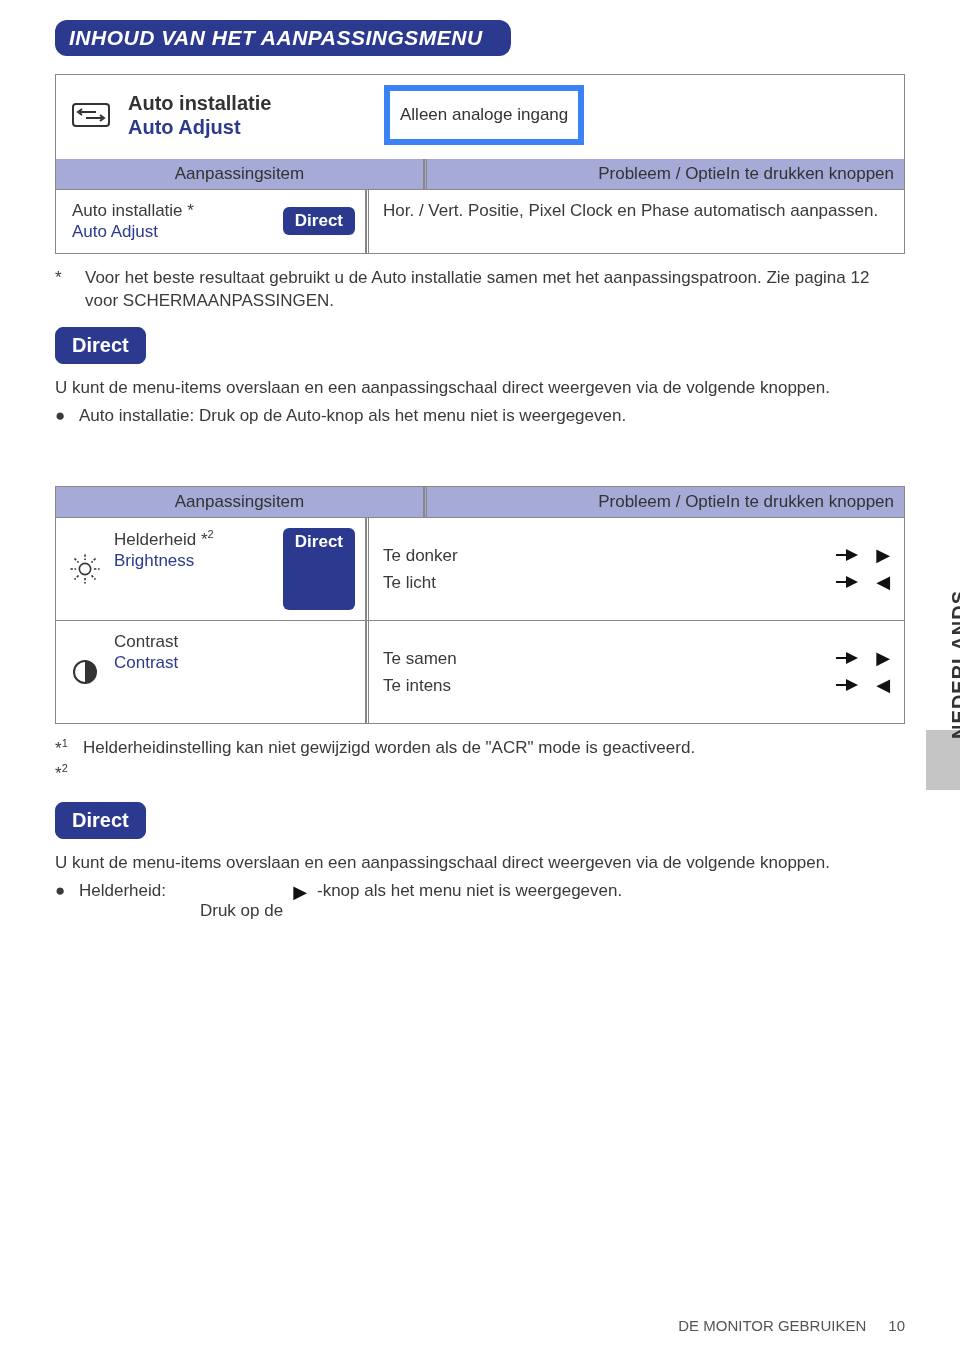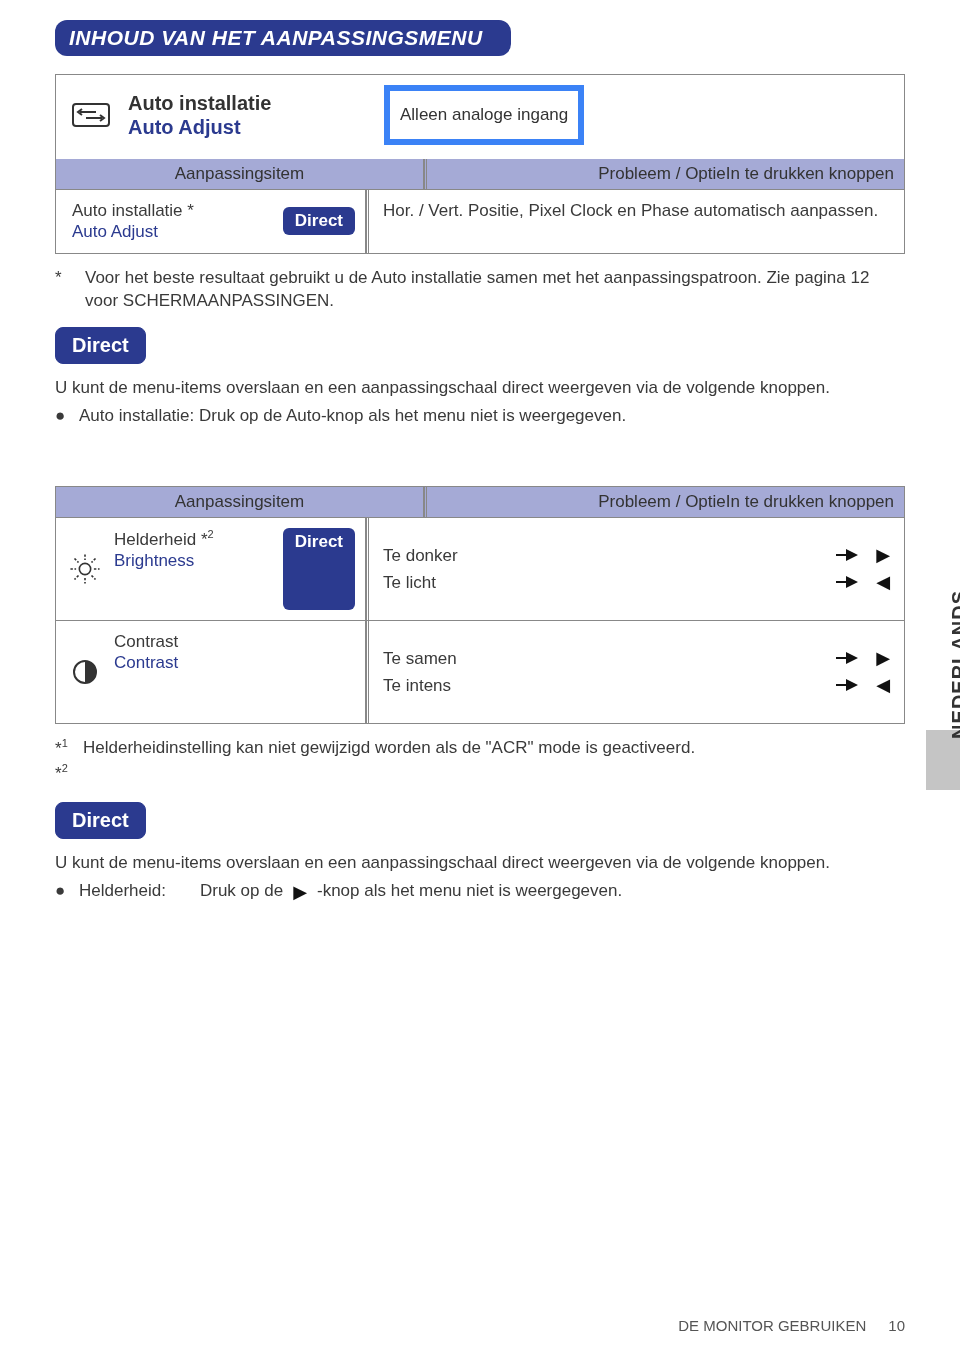--- a/index.html
+++ b/index.html
@@ -324,21 +324,21 @@
 
 
 <div style="margin-top:16px;">
   <span class="direct-badge large">Direct</span>
 </div>
 <div class="para-block">U kunt de menu-items overslaan en een aanpassingschaal direct weergeven via de volgende knoppen.</div>
 <div class="bullet">
   <div class="dot">●</div>
   <div style="display:flex; gap:10px; flex-wrap:wrap;">
     <span>Helderheid:</span>
-    <span style="margin-left:24px;">Druk op de</span>
+    <span style="margin-left:24px;margin-top:20px;">Druk op de</span>
     <span class="tri">▶</span>
     <span>-knop als het menu niet is weergegeven.</span>
   </div>
 </div>
 
 
 <div class="footer">
   <span>DE MONITOR GEBRUIKEN</span>
   <span>10</span>
 </div>

